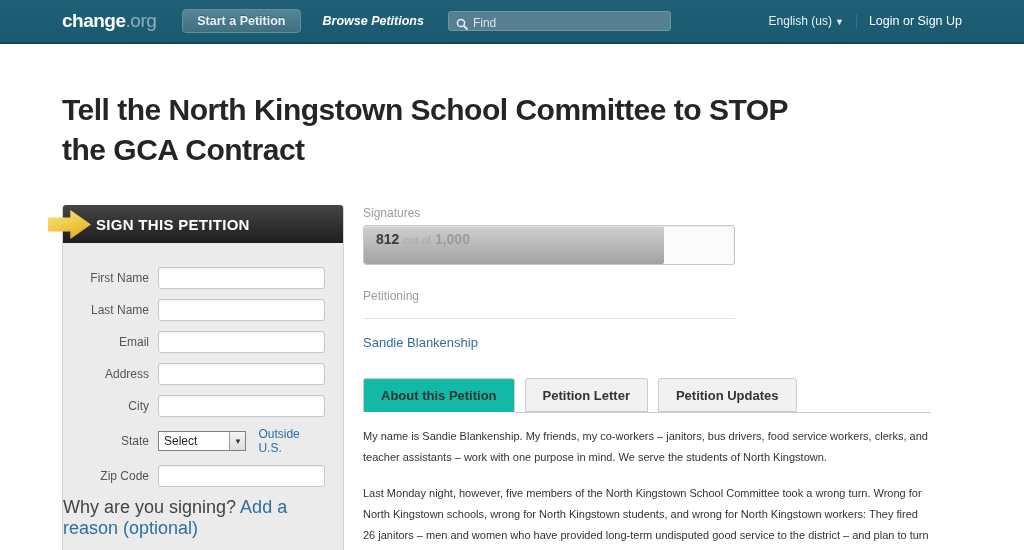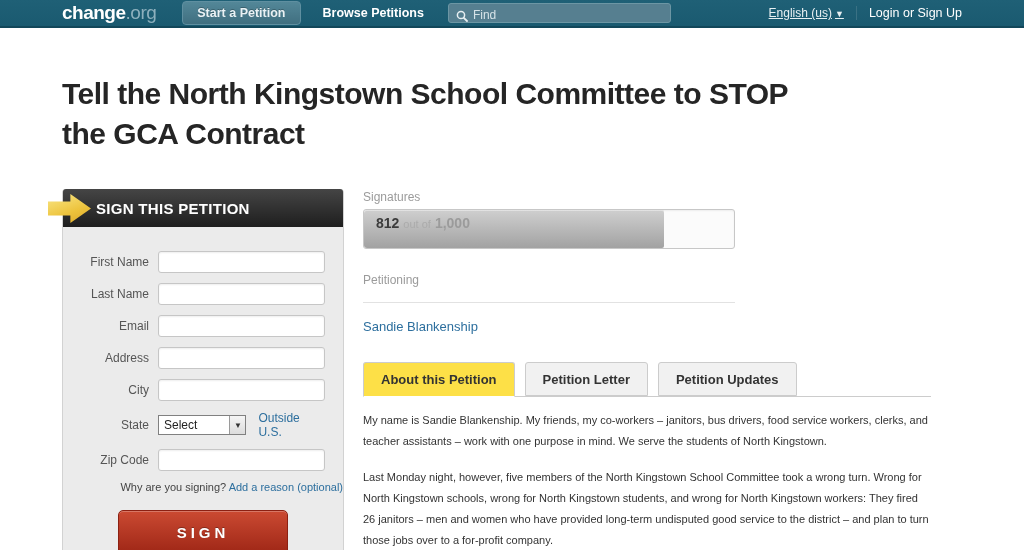--- a/index.html
+++ b/index.html
@@ -1,38 +1,38 @@
 <!DOCTYPE html>
 <html><head>
 <meta charset="utf-8">
 <style>
   * { margin:0; padding:0; box-sizing:border-box; }
   html,body { width:1024px; height:550px; overflow:hidden; background:#fff;
     font-family:"Liberation Sans","DejaVu Sans",sans-serif; }
 
   
-  .navbar { height:28px; background:linear-gradient(#1f6076,#1a5a70);
+  .navbar { height:44px; background:linear-gradient(#1f6076,#1a5a70);
     border-bottom:2px solid #12475a; display:flex; align-items:center; }
   .logo { margin-left:62px; font-size:19px; font-weight:bold; color:#fff;
     letter-spacing:-0.5px; cursor:pointer; }
   .logo .org { font-weight:normal; color:#8db0bd; }
   .start-btn { margin-left:26px; padding:4px 14px; font-size:12.5px; font-weight:bold;
     color:#eaf2f5; background:linear-gradient(#538798,#406f80);
     border:1px solid #5f8fa0; border-radius:4px; text-shadow:0 -1px 0 rgba(0,0,0,.25);
     cursor:pointer; }
-  .browse { margin-left:22px; font-size:12.5px; font-weight:bold; color:#fff; cursor:pointer; }
+  .browse { margin-left:22px; font-size:12.5px; font-weight:bold; color:#fff; cursor:pointer;font-style:italic; }
   .search { margin-left:24px; width:223px; height:20px; background:#567f90;
     border:1px solid #6c96a4; border-radius:3px; display:flex; align-items:flex-end;
     padding:0 7px; }
   .search svg { flex:0 0 auto; }
   .search input { background:transparent; border:none; outline:none; color:#e7eff2;
     font-size:12px; margin-left:5px; width:170px; font-family:inherit; }
   .search input::placeholder { color:#d6e3e8; }
   .nav-right { margin-left:auto; display:flex; align-items:center; margin-right:62px; }
-  .lang { font-size:12px; color:#e7eff2; cursor:pointer;text-decoration:underline; }
+  .lang { font-size:12px; color:#e7eff2; cursor:pointer; }
   .lang .chev { font-size:9px; margin-left:3px; }
   .nav-sep { width:1px; height:14px; background:#0f4254; border-right:1px solid #3a7184;
     margin:0 12px; }
   .login { font-size:12.5px; color:#fff; cursor:pointer; }
 
   
   .content { padding:0 62px; }
   h1.title { margin-top:46px; font-size:30px; line-height:40px; font-weight:bold;
     color:#252525; letter-spacing:-0.5px; white-space:pre-line; }
   .columns { display:flex; margin-top:35px; }
@@ -57,21 +57,21 @@
     background:#fff; box-shadow:inset 0 1px 2px rgba(0,0,0,.07); font-size:12px;
     padding:0 5px; outline:none; font-family:inherit; }
   .select-box { width:93px; height:20px; background:#fff; border:1px solid #808080;
     display:flex; align-items:center; font-size:12px; color:#222; cursor:pointer; }
   .select-box .sel-text { flex:1; padding-left:5px; }
   .select-box .sel-btn { width:16px; height:18px; background:linear-gradient(#f5f5f5,#dcdcdc);
     border-left:1px solid #9a9a9a; font-size:8px; color:#333; display:flex;
     align-items:center; justify-content:center; }
   a.link { color:#2d6f9e; text-decoration:none; cursor:pointer; }
   .outside { margin-left:12px; font-size:12px; }
-  .reason { text-align:right; font-size:11px; color:#444; margin-top:1px; }
+  .reason { text-align:left; font-size:18px; color:#444; margin-top:1px; }
   .sign-btn { display:block; margin:17px auto 0; width:170px; height:45px;
     background:linear-gradient(#cb4a32,#9e2616); border:1px solid #8c2012;
     border-radius:5px; color:#fff; font-size:15px; font-weight:bold;
     letter-spacing:4px; text-shadow:0 -1px 0 rgba(0,0,0,.3); cursor:pointer;
     box-shadow:inset 0 1px 0 rgba(255,255,255,.25); font-family:inherit; }
 
   
   .main-col { margin-left:19px; width:568px; padding-top:1px; }
   .sec-label { font-size:12px; color:#9b9b9b; margin-bottom:5px; }
   .sig-bar { width:372px; height:40px; background:#fbfbfb; border:1px solid #c7c7c7;
@@ -87,21 +87,21 @@
   .pet-line { font-size:13px; color:#333; }
   .pet-line .others { margin-left:6px; font-size:13px; }
   .divider { width:372px; border-bottom:1px solid #e2e2e2; margin:15px 0 14px; }
   .createdby .name { font-size:13px; }
 
   
   .tabs { margin-top:27px; display:flex; border-bottom:1px solid #ccc; }
   .tab { padding:9px 17px 8px; font-size:13px; font-weight:bold; color:#333;
     border:1px solid #ccc; border-radius:3px 3px 0 0; background:#f1f1f1;
     margin-right:10px; cursor:pointer; margin-bottom:0; }
-  .tab.active { background:#fde047; border-bottom:1px solid #fff; margin-bottom:-1px; }
+  .tab.active { background:#14b8a6; border-bottom:1px solid #fff; margin-bottom:-1px; }
   .tab-body { margin-top:13px; }
   .tab-body p { font-size:11px; line-height:21px; color:#333; margin-bottom:15px; }
 </style>
 </head>
 <body>
 
 <div class="navbar">
   <div class="logo"><span>change</span><span class="org">.org</span></div>
   <div class="start-btn">Start a Petition</div>
   <div class="browse">Browse Petitions</div>

